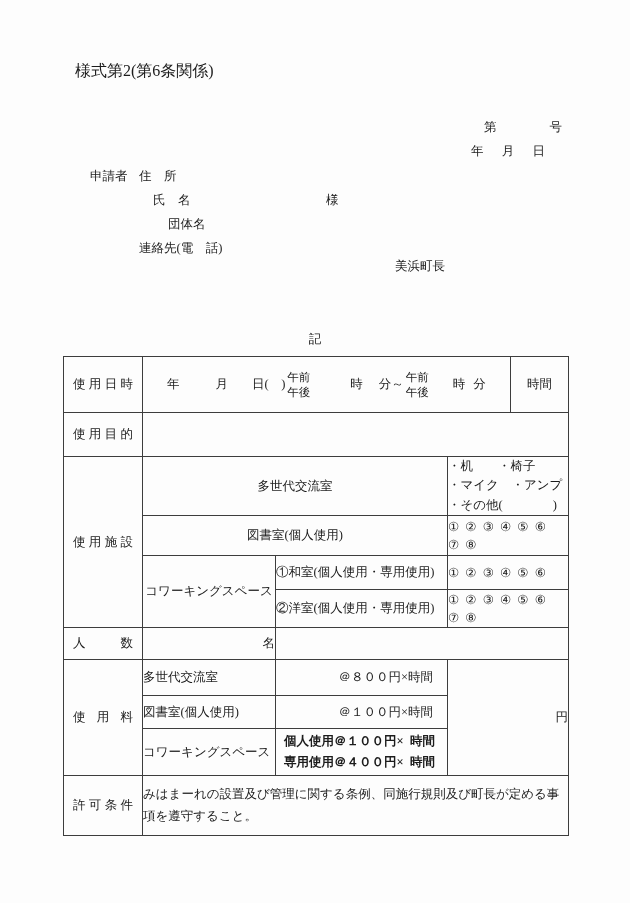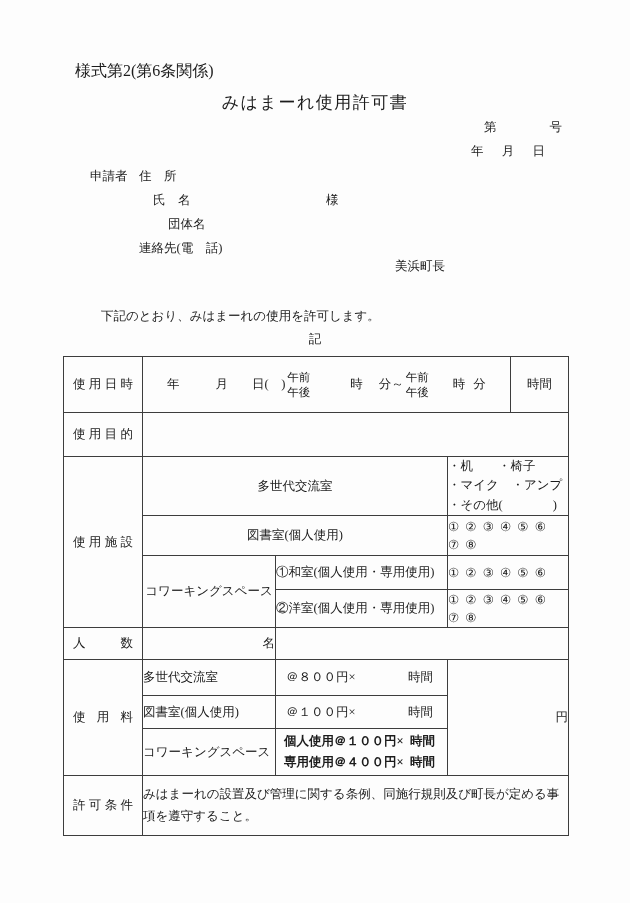--- a/index.html
+++ b/index.html
@@ -43,52 +43,50 @@
   .ml-a{margin-left:36px}.ml-b{margin-left:24px}.ml-c{margin-left:2px}
   .ml-d{margin-left:40px}.ml-e{margin-left:16px}.ml-f{margin-left:2px}
   .ml-g{margin-left:24px}.ml-h{margin-left:8px}
   .equip{padding:3px 8px;font-size:12px;line-height:1.55;}
   .equip div{white-space:pre;}
   .nums{padding:2px 8px;font-size:12.5px;line-height:1.45;letter-spacing:1.5px;margin-left:20px;}
   .nums div{white-space:pre;min-height:1em;}
   .room{padding:0 6px;}
   .unit-cell{text-align:right;padding-right:10px;}
   .fee-name{padding:0 6px;}
-  .fee-line{display:flex;justify-content:space-between;padding:0 14px 0 10px;gap:48px;}
+  .fee-line{display:flex;justify-content:flex-end;padding:0 14px 0 10px;}
   .fee-line2{display:flex;justify-content:space-between;padding:0 12px 0 8px;line-height:1.7;font-weight:bold;}
   .yen{text-align:right;padding-right:16px;}
   .cond{padding:3px 10px;line-height:1.75;vertical-align:top;}
 </style>
 </head>
 <body>
 
 <div class="page">
 
   <div class="abs form-number">様式第2(第6条関係)</div>
-  <div class="doc-title">みはまーれ使用許可書</div>
 
   <div class="doc-no">
     <span>第</span>
     <span>号</span>
   </div>
   <div class="date-line">
     <span>年</span>
     <span>月</span>
     <span>日</span>
   </div>
 
   <div class="abs applicant-label">申請者</div>
   <div class="abs fld-addr">住　所</div>
   <div class="abs fld-name">氏　名</div>
   <div class="abs honorific">様</div>
   <div class="abs fld-org">団体名</div>
   <div class="abs fld-contact">連絡先(電　話)</div>
   <div class="abs mayor">美浜町長</div>
 
-  <div class="abs permit-sentence">下記のとおり、みはまーれの使用を許可します。</div>
   <div class="ki">記</div>
 
   <table class="permit">
     <colgroup>
       <col style="width:79px">
         <col style="width:133px">
         <col style="width:172px">
       <col style="width:63px">
         <col style="width:58px">
     </colgroup>

